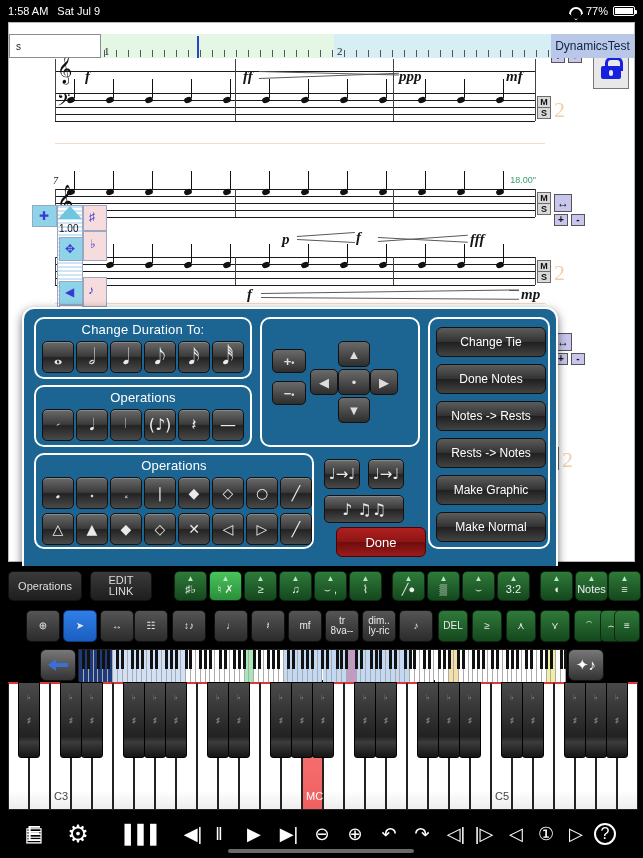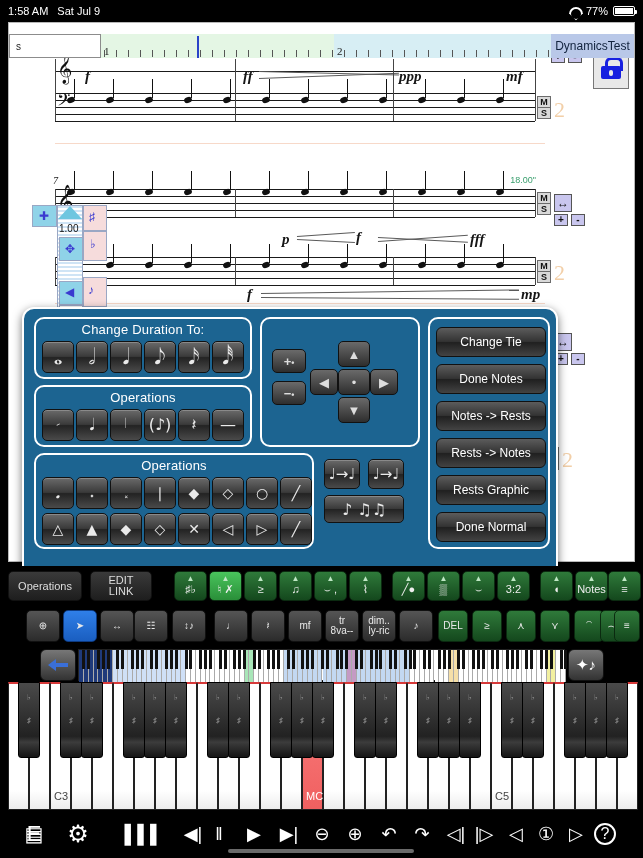--- a/index.html
+++ b/index.html
@@ -670,29 +670,30 @@
     <div class="gbtn sq" style="left:300px;top:150px;width:36px;height:30px;">
       <span class="mglyph" style="font-size:15px;">♩→♩</span>
     </div>
     <div class="gbtn sq" style="left:344px;top:150px;width:36px;height:30px;">
       <span class="mglyph" style="font-size:15px;">♩→♩</span>
     </div>
     <div class="gbtn sq" style="left:300px;top:186px;width:80px;height:28px;">
       <span class="mglyph" style="font-size:16px;">♪&nbsp;♫♫</span>
     </div>
 
+    <div class="donebtn">Done</div>
 
     <div class="grp" style="left:404px;top:8px;width:122px;height:232px;">
       <div id="actionBtns">
           <div class="sidebtn" style="left: 6px; top: 8px; position: absolute;">Change Tie</div>
           <div class="sidebtn" style="left: 6px; top: 45px; position: absolute;">Done Notes</div>
           <div class="sidebtn" style="left: 6px; top: 82px; position: absolute;">Notes -&gt; Rests</div>
           <div class="sidebtn" style="left: 6px; top: 119px; position: absolute;">Rests -&gt; Notes</div>
-          <div class="sidebtn" style="left: 6px; top: 156px; position: absolute;">Rests Graphic</div>
-          <div class="sidebtn" style="left: 6px; top: 193px; position: absolute;">Done Normal</div>
+          <div class="sidebtn" style="left: 6px; top: 156px; position: absolute;">Make Graphic</div>
+          <div class="sidebtn" style="left: 6px; top: 193px; position: absolute;">Make Normal</div>
         </div>
     </div>
   </div>
   <div class="dialog-tail"></div>
 
   <div class="bar" style="top:566px;height:39px;">
     <div id="tbTop">
         <div class="tbtn tb-label" style="left: 8px; top: 5px; width: 74px; height: 30px; position: absolute; white-space: pre-line; text-align: center; line-height: 11px; font-size: 11px;">Operations</div>
         <div class="tbtn tb-label" style="left: 90px; top: 5px; width: 62px; height: 30px; position: absolute; white-space: pre-line; text-align: center; line-height: 11px; font-size: 11px;">EDIT
 LINK</div>

